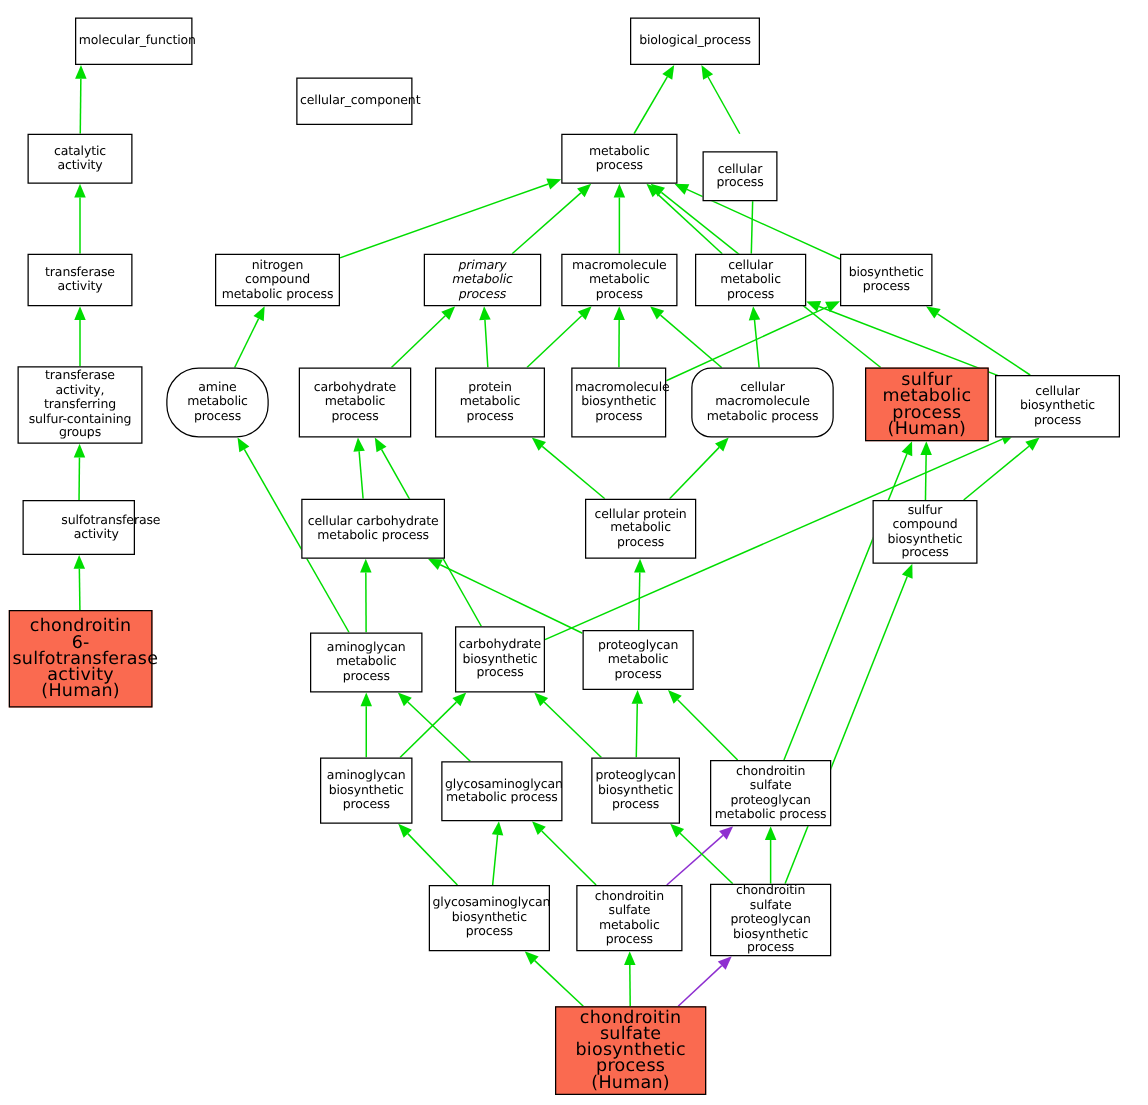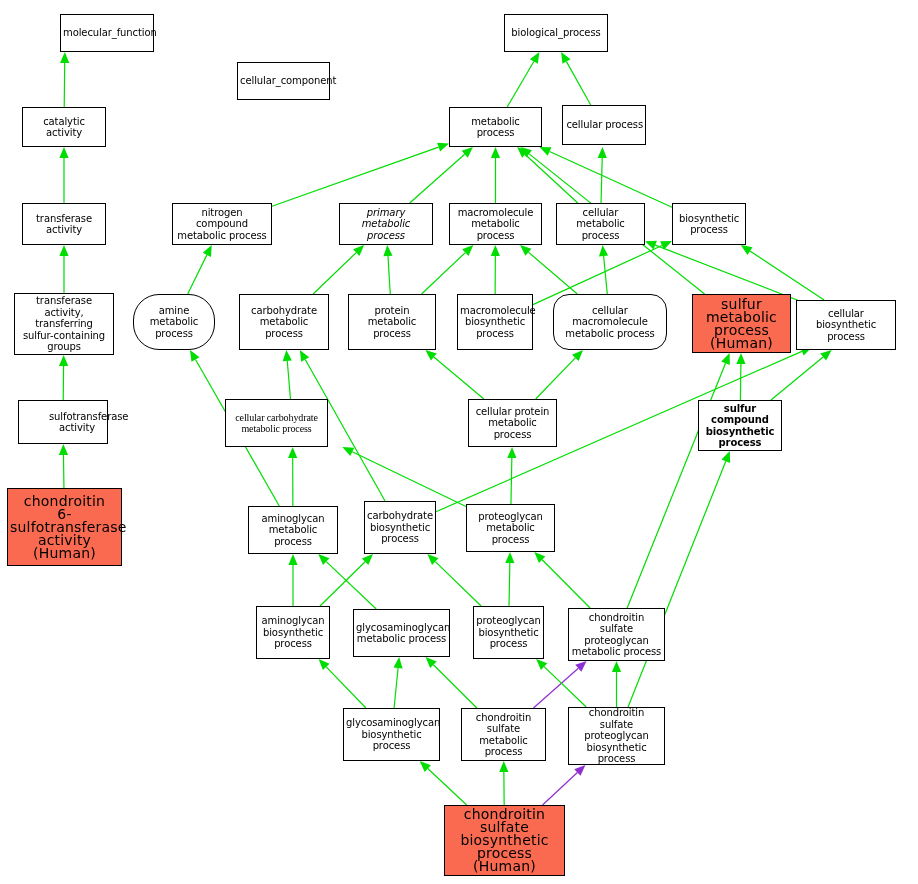--- a/index.html
+++ b/index.html
@@ -276,21 +276,21 @@
       </div>
       <div class="go-node" style="left: 504px; top: 14px; width: 104px; height: 38px;">
         <span class="lbl">biological_process</span>
       </div>
       <div class="go-node" style="left: 22px; top: 107px; width: 84px; height: 40px;">
         <span class="lbl">catalytic activity</span>
       </div>
       <div class="go-node" style="left: 449px; top: 107px; width: 93px; height: 40px;">
         <span class="lbl">metabolic process</span>
       </div>
-      <div class="go-node" style="left: 562px; top: 105px; width: 84px; height: 40px; text-align: right;">
+      <div class="go-node" style="left: 562px; top: 121px; width: 60px; height: 40px;">
         <span class="lbl">cellular process</span>
       </div>
       <div class="go-node" style="left: 22px; top: 203px; width: 84px; height: 42px;">
         <span class="lbl">transferase
 activity</span>
       </div>
       <div class="go-node" style="left: 172px; top: 203px; width: 100px; height: 42px;">
         <span class="lbl">nitrogen compound
 metabolic process</span>
       </div>
@@ -343,29 +343,29 @@
 (Human)</span>
       </div>
       <div class="go-node" style="left: 796px; top: 300px; width: 100px; height: 50px;">
         <span class="lbl">cellular biosynthetic
 process</span>
       </div>
       <div class="go-node" style="left: 18px; top: 400px; width: 90px; height: 44px; padding-left: 30px;">
         <span class="lbl">sulfotransferase
 activity</span>
       </div>
-      <div class="go-node" style="left: 225px; top: 399px; width: 103px; height: 48px; font-family: Liberation Serif, serif;">
+      <div class="go-node" style="left: 241px; top: 399px; width: 115px; height: 48px;">
         <span class="lbl">cellular carbohydrate
 metabolic process</span>
       </div>
       <div class="go-node" style="left: 468px; top: 399px; width: 89px; height: 48px;">
         <span class="lbl">cellular protein
 metabolic process</span>
       </div>
-      <div class="go-node" style="left: 698px; top: 400px; width: 84px; height: 51px; font-weight: bold;">
+      <div class="go-node" style="left: 698px; top: 400px; width: 84px; height: 51px;">
         <span class="lbl">sulfur compound
 biosynthetic
 process</span>
       </div>
       <div class="go-node highlight" style="left: 7px; top: 488px; width: 115px; height: 78px; background: rgb(250, 106, 80);">
         <span class="lbl">chondroitin
 6-sulfotransferase
 activity
 (Human)</span>
       </div>

